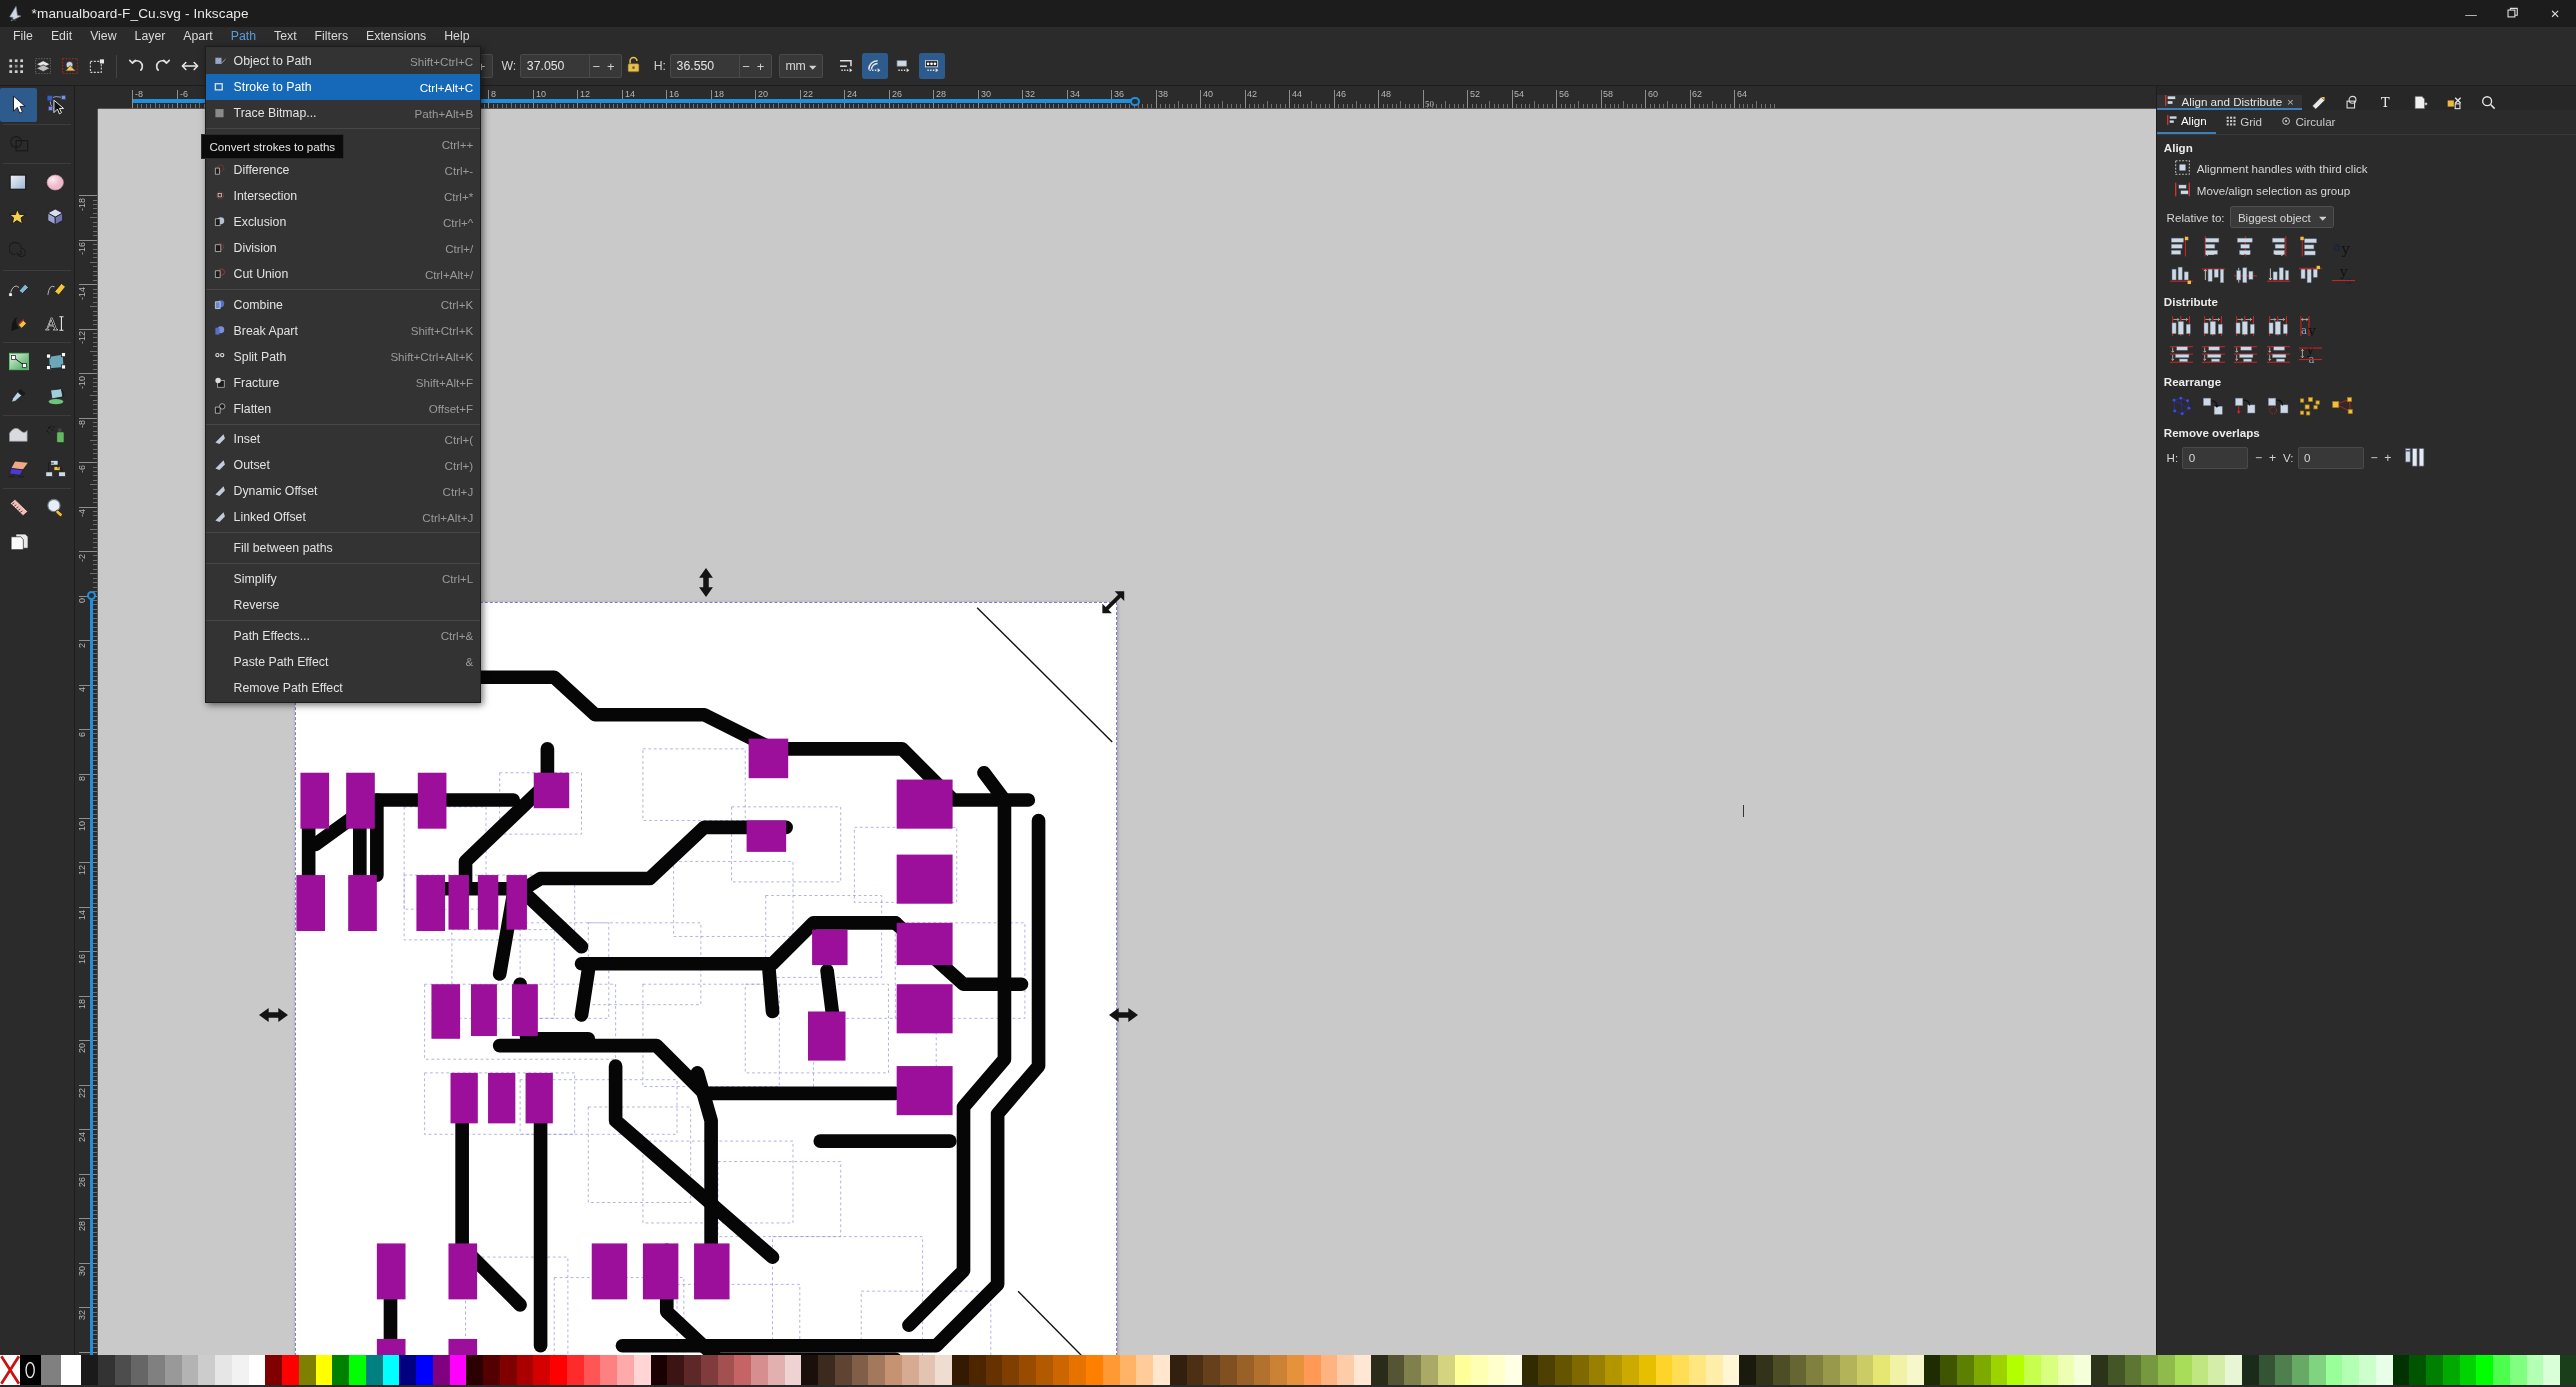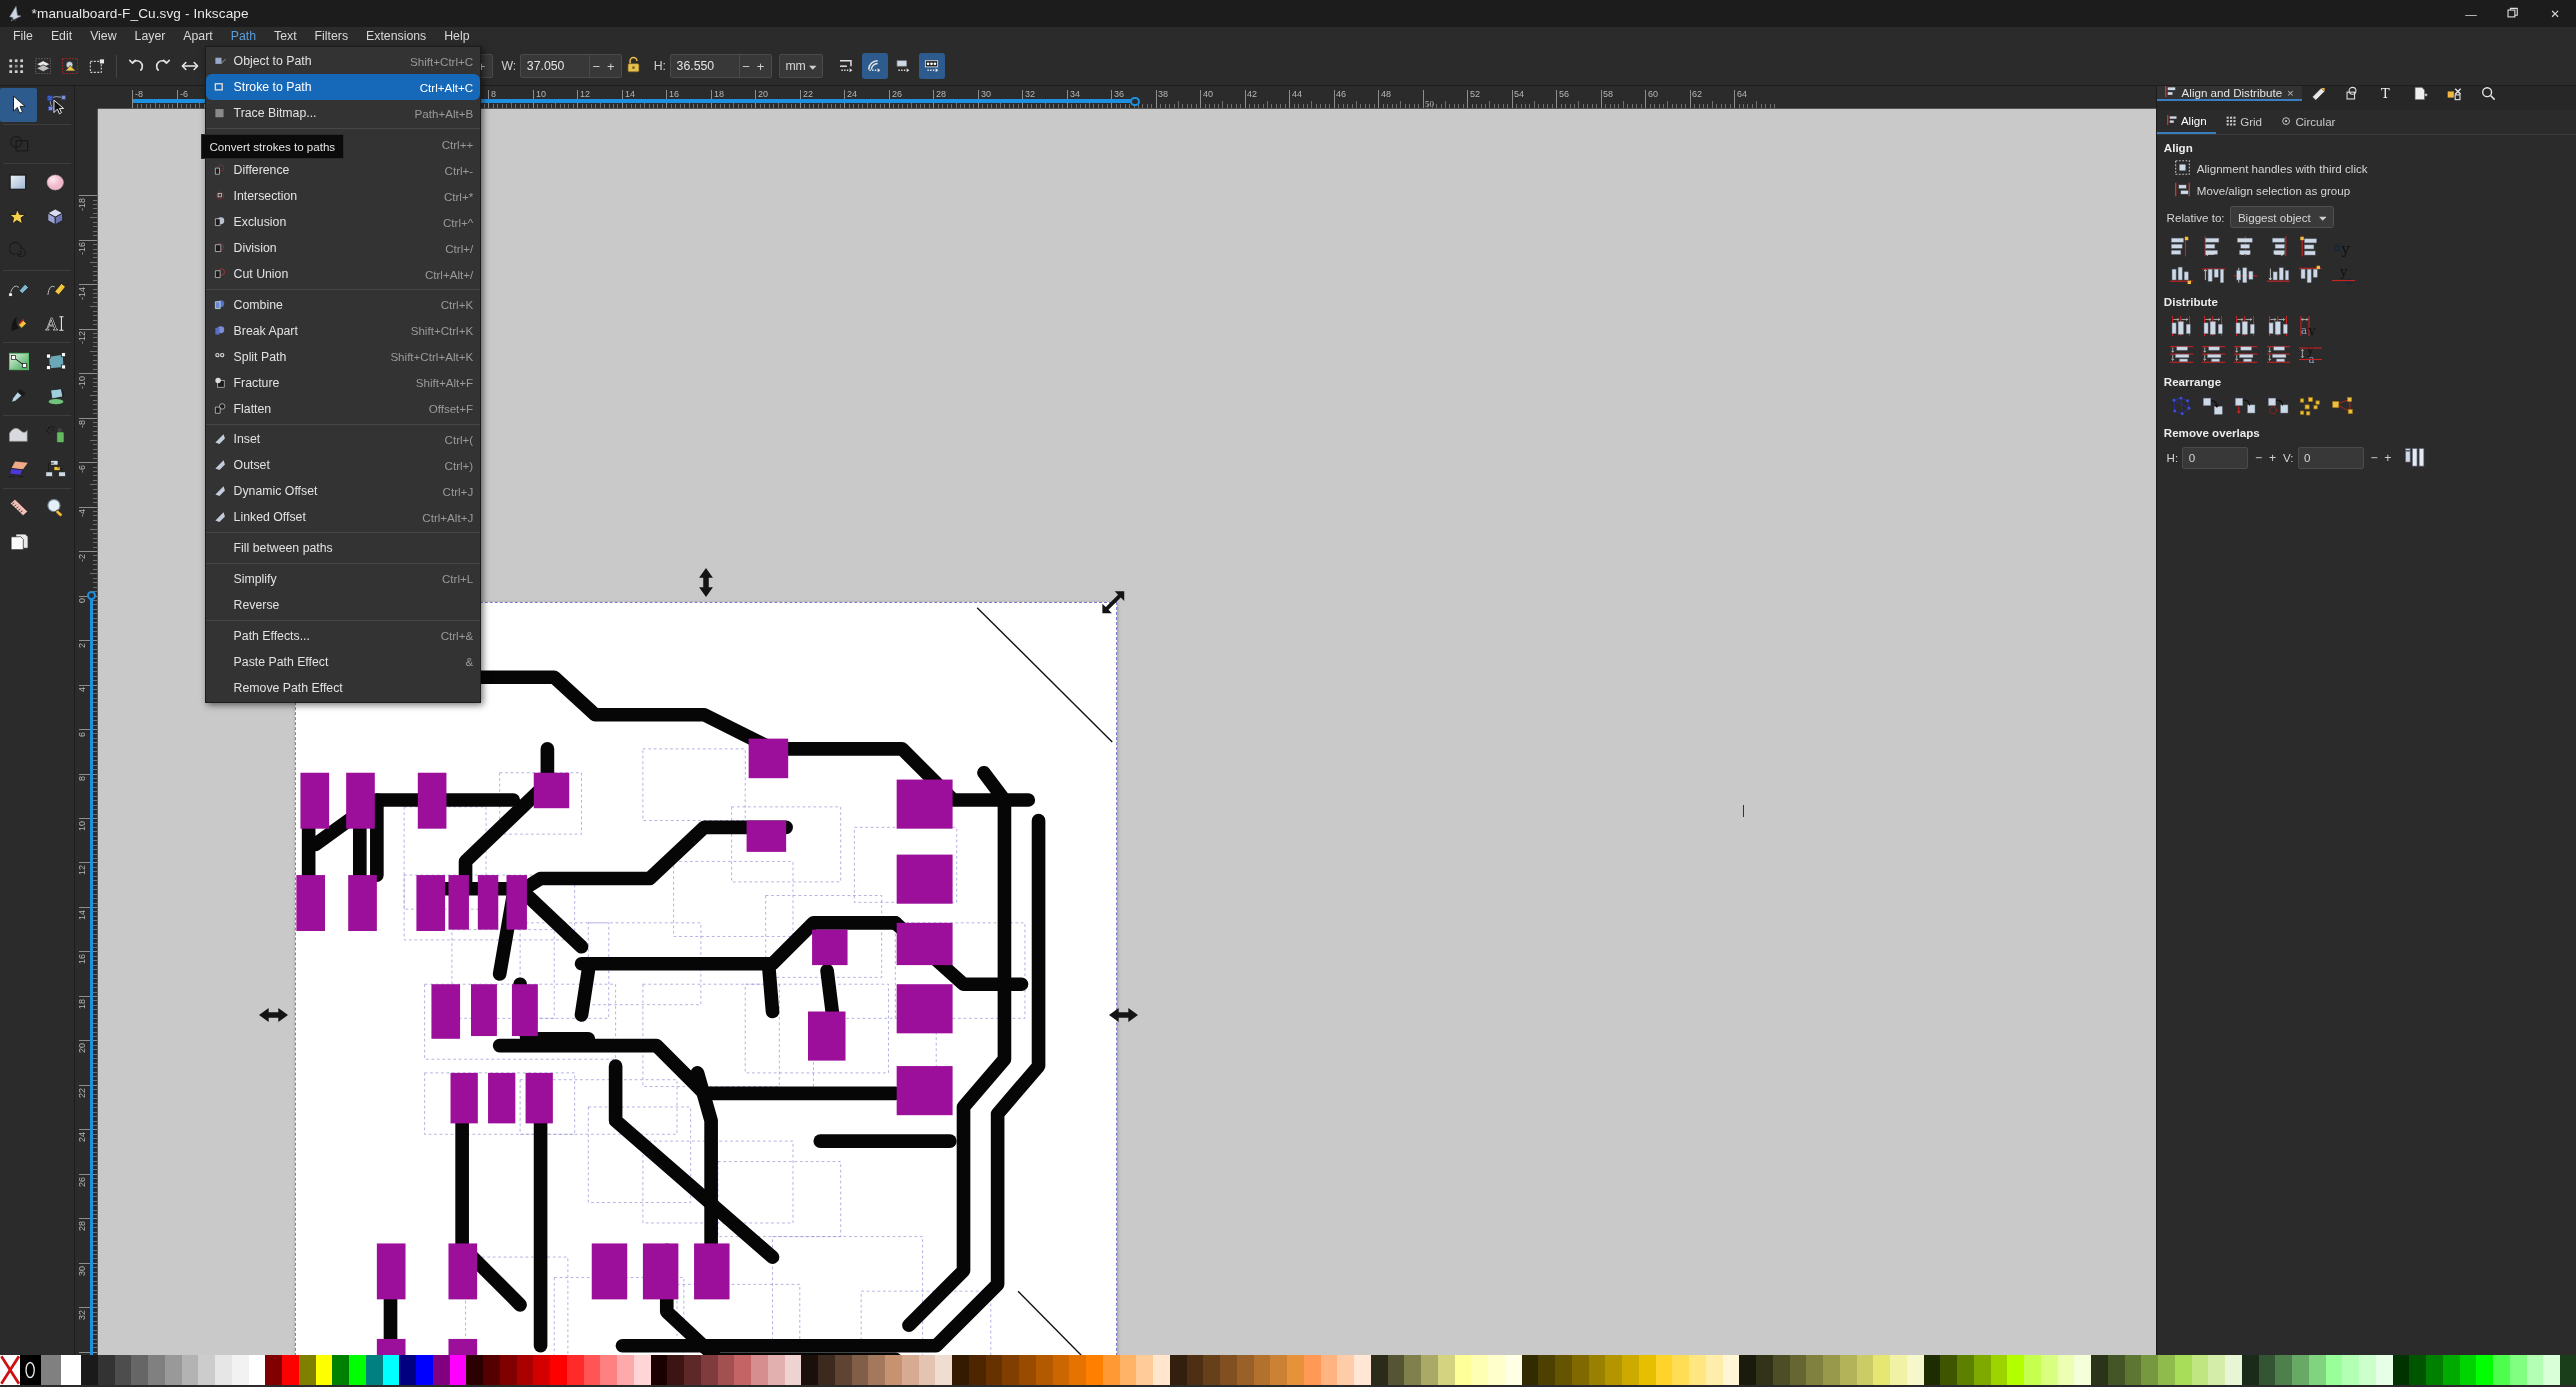--- a/index.html
+++ b/index.html
@@ -70,21 +70,21 @@
 
   .canvas { position:absolute; top:23px; left:23px; right:0; bottom:0; background:#c9c9c9; }
   .page { position:absolute; background:#ffffff; box-shadow:1.4px 1.4px 3.4px rgba(0,0,0,.35); }
   .pagesel { position:absolute; border:0.7px dashed #7a7acf; }
 
   
   .selarrow { position:absolute; color:#1a1a1a; }
 
   
   .dock { width:420px; background:#2b2b2b; border-left:0.7px solid #1d1d1d; }
-  .docktabs { height:24.6px; display:flex; align-items:flex-start; background:#272727; }
+  .docktabs { height:24.6px; display:flex; align-items:flex-end; background:#272727; }
   .docktab { display:flex; align-items:center; gap:4.8px; padding:0 8.2px; font-size:11.6px;
     background:#323232; border-bottom:2px solid #3a7ebf; color:#e4e4e4; }
   .dockicon { width:34px; display:flex; align-items:center; justify-content:center; }
   .subtabs { height:24.6px; display:flex; align-items:stretch; border-bottom:0.7px solid #3a3a3a; }
   .subtab { display:flex; align-items:center; gap:4.1px; padding:0 9.6px; font-size:11.6px; color:#cacaca; }
   .subtab.active { color:#fff; border-bottom:2px solid #3a7ebf; }
   .sect { font-size:11.6px; font-weight:bold; color:#ececec; padding:6.1px 6.8px 3.4px 6.8px; }
   .chkrow { display:flex; align-items:center; gap:6.8px; padding:2.7px 6.8px 2.7px 18px; font-size:11.6px; }
   .relrow { display:flex; align-items:center; gap:5.5px; padding:4.1px 6.8px 4.1px 9.6px; font-size:11.6px; }
   .combo { background:#3a3a3a; border:0.7px solid #505050; border-radius:2.7px; height:22px;
@@ -104,21 +104,21 @@
   .palrow { display:flex; align-items:stretch; height:30px; }
   .palcur { display:flex; width:81px; height:30px; }
   .palcur > div { flex:1; }
   .swatches { display:flex; flex:1; height:30px; }
   .sw { flex:1 0 auto; }
 
   
   .menupop { position:absolute; left:205px; top:46px; width:276px; background:#333333;
     border:0.7px solid #1c1c1c; box-shadow:2px 2px 6.8px rgba(0,0,0,.55); z-index:200;
     padding:1.4px 0; }
-  .mrow { display:flex; align-items:center; height:26px; padding:0 6.8px 0 5.5px; font-size:12.3px;border-radius:6px; }
+  .mrow { display:flex; align-items:center; height:26px; padding:0 6.8px 0 5.5px; font-size:12.3px; }
   .mrow .mic { width:18px; display:flex; align-items:center; justify-content:center; }
   .mrow .mlab { flex:1; color:#e2e2e2; padding-left:4.1px; }
   .mrow .macc { color:#9a9a9a; font-size:11.6px; }
   .mrow.hl { background:#1668b8; }
   .mrow.hl .mlab, .mrow.hl .macc { color:#ffffff; }
   .mdiv { height:0.7px; background:#474747; margin:2px 0; }
   .tooltip { position:absolute; left:201px; top:134px; background:#0b0b0b;
     border:0.7px solid #2a2a2a; color:#e6e6e6; font-size:11.6px; padding:4.8px 7.5px; z-index:210; }
 </style>
 </head>

